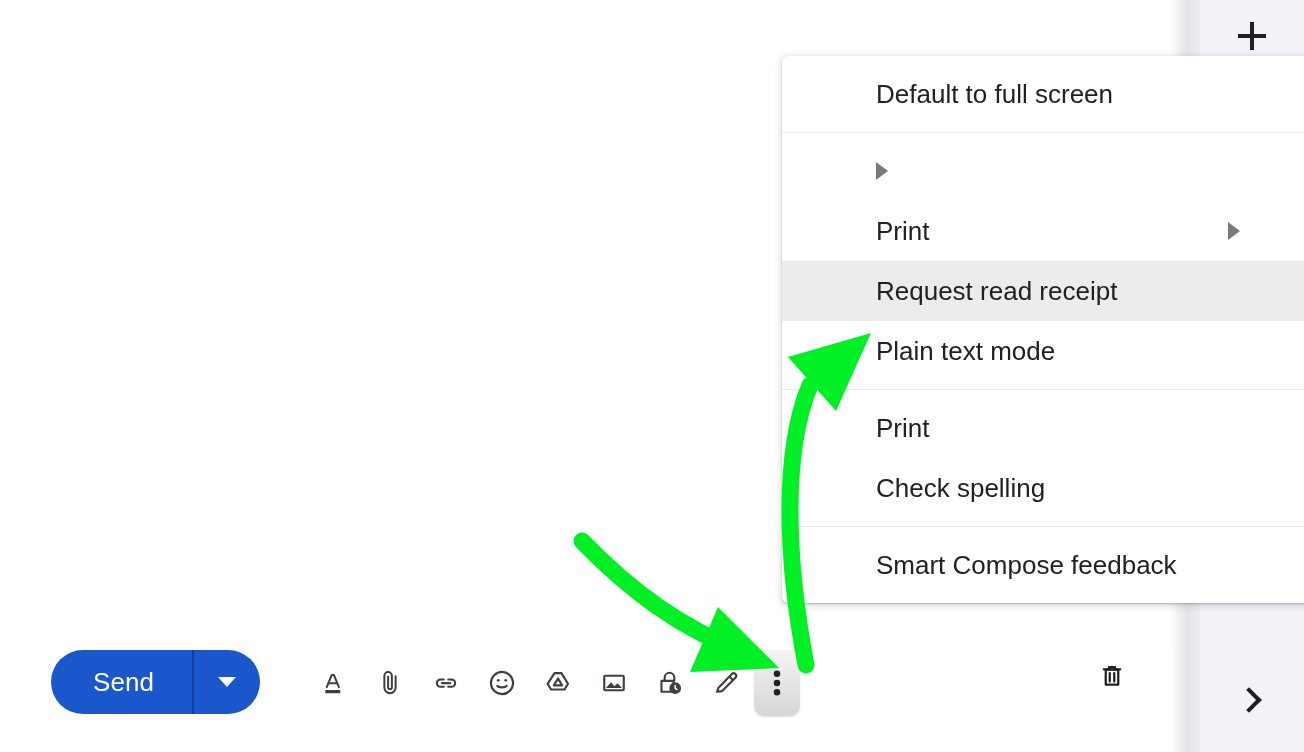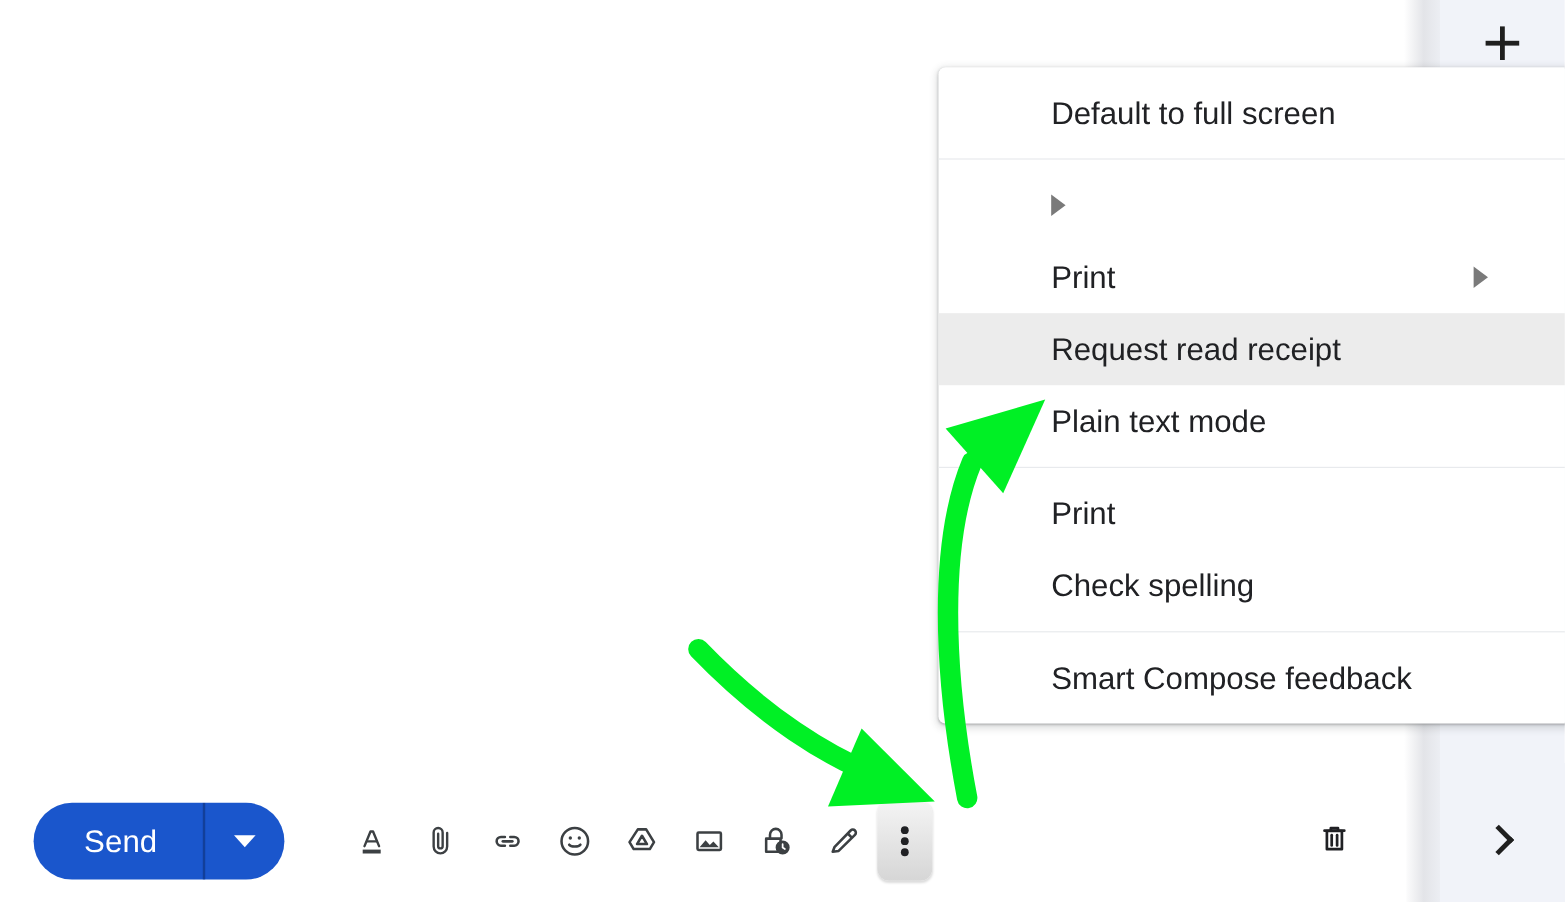--- a/index.html
+++ b/index.html
@@ -78,23 +78,24 @@
     z-index: 1;
   }
 
   
   .toolbar {
     position: absolute;
     left: 0; bottom: 0;
     width: 1172px;
     height: 102px;
     display: flex;
-    align-items: center;
+    align-items: flex-start;
     background: #ffffff;
     z-index: 6;
+    padding-left: 23px;
   }
 
   .send-group {
     display: flex;
     align-items: stretch;
     margin-left: 28px;
     height: 64px;
     border-radius: 32px;
     background: #1a56cc;
     overflow: hidden;

